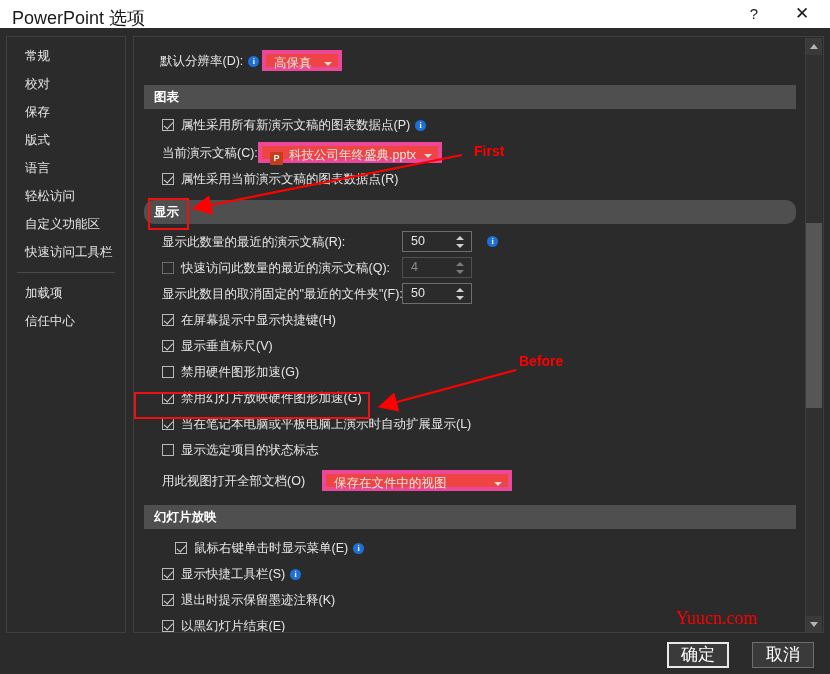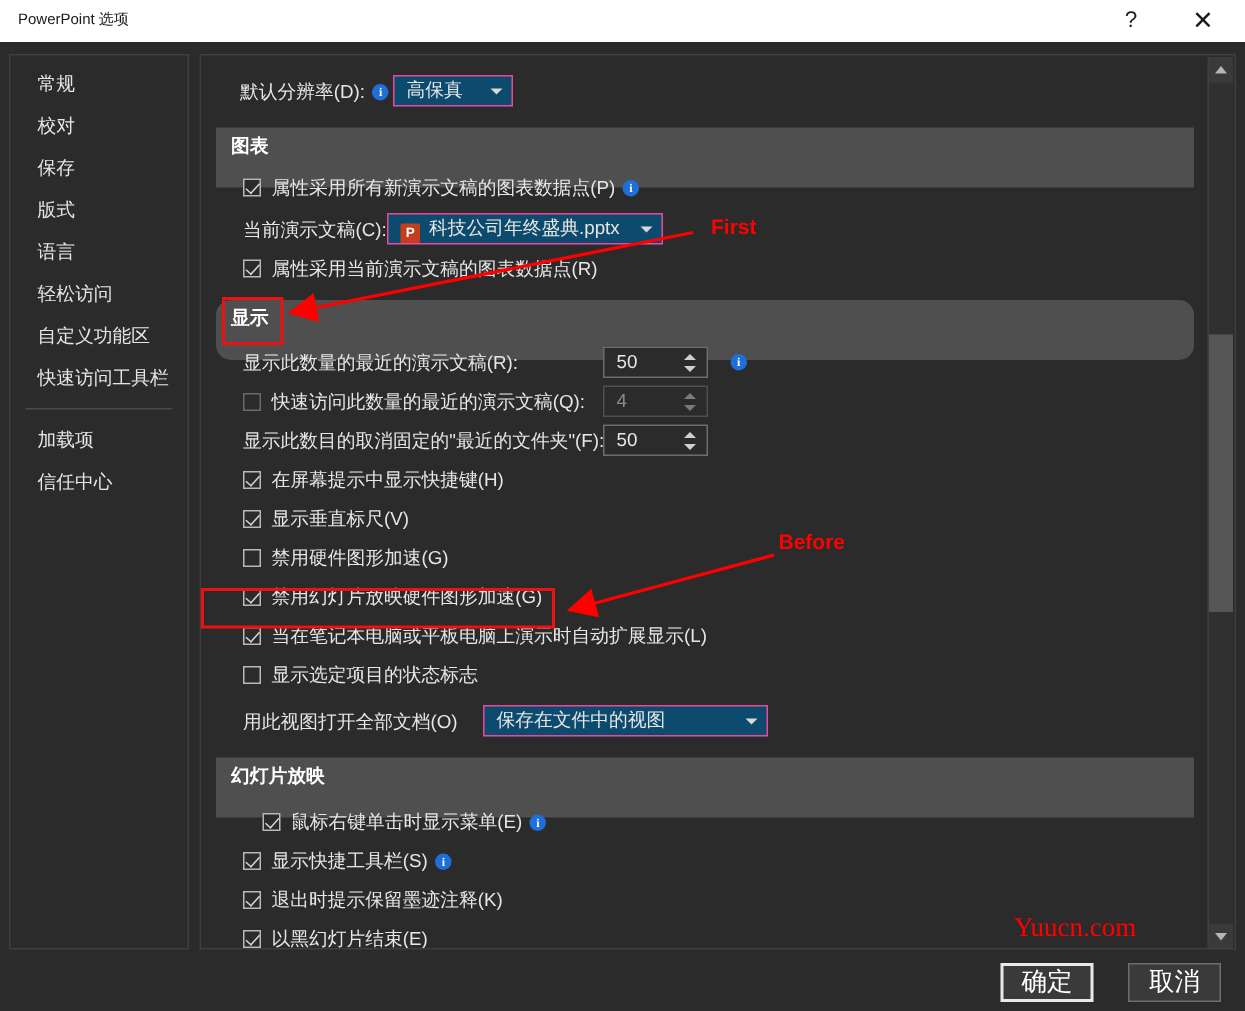--- a/index.html
+++ b/index.html
@@ -9,21 +9,21 @@
     font-family:"Liberation Sans","DejaVu Sans",sans-serif;
     font-size:12px;color:#e6e6e6;
     overflow:hidden;position:relative;
   }
   
   #titlebar{
     position:absolute;left:0;top:0;width:830px;height:28px;
     background:#ffffff;color:#1a1a1a;
   }
   #title-text{
-    position:absolute;left:12px;top:6px;font-size:10px;color:#1a1a1a;
+    position:absolute;left:12px;top:6px;font-size:18px;color:#1a1a1a;
     white-space:nowrap;
   }
   .tbtn{
     position:absolute;top:0;width:44px;height:28px;
     color:#1a1a1a;font-size:15px;text-align:center;line-height:28px;
     cursor:default;
   }
   #help-btn{right:54px;}
   #close-btn{right:6px;font-size:17px;}
 
@@ -58,21 +58,21 @@
   }
   #pane-inner{
     position:absolute;left:0;top:0;width:672px;height:595px;
   }
 
   .row{position:absolute;white-space:nowrap;}
   .lbl{color:#e6e6e6;font-size:12.5px;}
 
   
   .sect{
-    position:absolute;left:10px;width:652px;height:40px;
+    position:absolute;left:10px;width:652px;height:24px;
     background:#4f4f4f;color:#ffffff;font-size:12.5px;font-weight:bold;
     line-height:24px;padding-left:10px;box-sizing:border-box;
   }
 
   
   .cb{
     display:inline-block;width:12px;height:12px;
     border:1px solid #b9b9b9;background:#2b2b2b;
     vertical-align:-2px;margin-right:7px;position:relative;
     box-sizing:border-box;
@@ -87,21 +87,21 @@
   
   .info{
     display:inline-block;width:11px;height:11px;border-radius:50%;
     background:#1e6fd9;color:#fff;font-size:8px;line-height:11px;
     text-align:center;vertical-align:1px;margin-left:5px;
     font-family:"Liberation Serif",serif;font-weight:bold;
   }
 
   
   .combo{
-    position:absolute;height:21px;border:1px solid #ec4899;background:#0c4a6e;
+    position:absolute;height:21px;border:4px solid #ec4899;background:#ef4444;
     box-sizing:border-box;color:#e6e6e6;font-size:12.5px;
     line-height:19px;padding-left:8px;
   }
   .combo .arrow{
     position:absolute;right:6px;top:8px;width:0;height:0;
     border-left:4px solid transparent;border-right:4px solid transparent;
     border-top:4px solid #d8d8d8;
   }
   .combo .ppt-ico{
     display:inline-block;width:13px;height:13px;background:#c43e1c;

